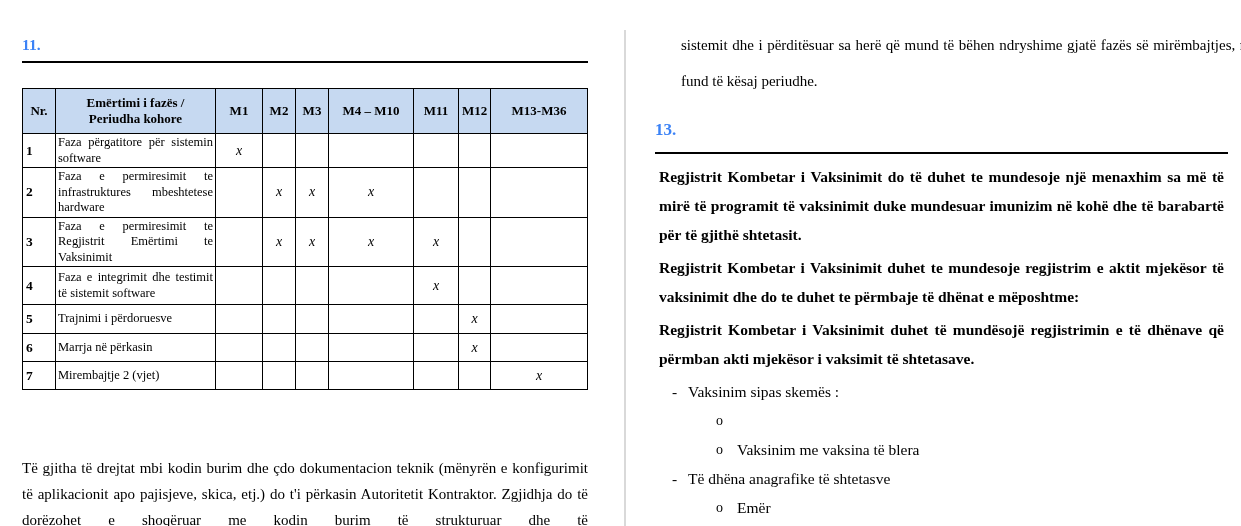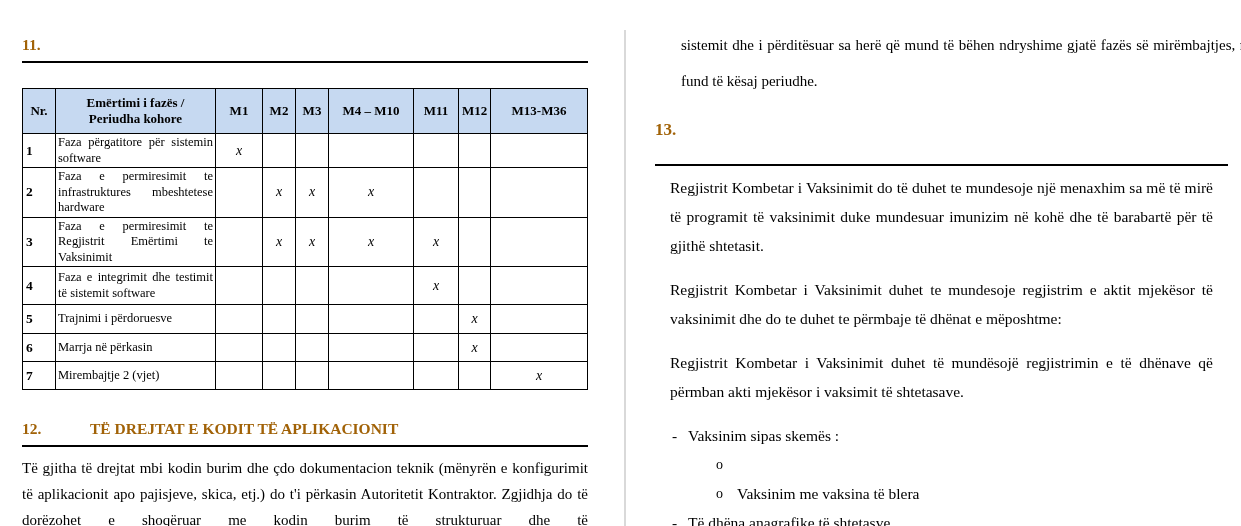--- a/index.html
+++ b/index.html
@@ -9,27 +9,27 @@
     font-family:"Liberation Serif", serif; color:#000;
   }
   
   .page-divider {
     position:absolute; left:624px; top:30px; width:2px; height:496px;
     background:#d9d9d9;
   }
   
   .sec-heading {
     display:flex; align-items:baseline;
-    font-weight:bold; color:#a16207;
+    font-weight:bold; color:#3b82f6;
     border-bottom:2px solid #000;
   }
   .sec-heading .num { flex:0 0 auto; }
   .h-left  { font-size:15.5px; padding-bottom:7px; }
   .h-left .num { width:68px; }
-  .h-right { font-size:17px;  padding-bottom:24px; }
+  .h-right { font-size:17px;  padding-bottom:12px; }
   .h-right .num { width:77px; }
 
   
   .heading-11 { position:absolute; left:22px; top:36px;  width:566px; }
   .heading-12 { position:absolute; left:22px; top:420px; width:566px; }
   .para-12 {
     position:absolute; left:22px; top:455px; width:566px;
     font-size:15px; line-height:26px;
     text-align:justify; text-align-last:justify;
   }
@@ -57,21 +57,21 @@
   
   .para-top {
     position:absolute; left:681px; top:27px; width:573px;
     font-size:15px; line-height:36px; text-align:justify;
   }
   .heading-13 { position:absolute; left:655px; top:120px; width:573px; }
   .right-body {
     position:absolute; left:655px; top:158px; width:573px;
     font-size:15.5px; line-height:29px;
   }
-  .right-body p { margin:15px; text-align:justify; }
+  .right-body p { margin:4px; text-align:justify;font-weight:bold; }
   .vx-list { margin-top:3px; }
   .li { display:flex; line-height:29px; }
   .li.lvl1 { padding-left:17px; }
   .li.lvl1 .bullet { width:16px; flex:0 0 auto; }
   .li.lvl2 { padding-left:61px; }
   .li.lvl2 .bullet { width:21px; flex:0 0 auto; font-size:14px; }
 </style>
 </head>
 <body>
 
@@ -183,24 +183,20 @@
         <td class="mark"></td>
         <td class="mark"></td>
         <td class="mark"></td>
         <td class="mark"></td>
         <td class="mark"></td>
         <td class="mark">x</td>
       </tr>
     </tbody>
   </table>
 
-  <div class="sec-heading h-left heading-12">
-    <span class="num">12.</span>
-    <span>TË DREJTAT E KODIT TË APLIKACIONIT</span>
-  </div>
 
   <div class="para-12">Të gjitha të drejtat mbi kodin burim dhe çdo dokumentacion teknik (mënyrën e konfigurimit të aplikacionit apo pajisjeve, skica, etj.) do t'i përkasin Autoritetit Kontraktor. Zgjidhja do të dorëzohet e shoqëruar me kodin burim të strukturuar dhe të</div>
 
   <div class="para-top">sistemit dhe i përditësuar sa herë që mund të bëhen ndryshime gjatë fazës së mirëmbajtjes, në fund të kësaj periudhe.</div>
 
   <div class="sec-heading h-right heading-13">
     <span class="num">13.</span>
   </div>
 
   <div class="right-body">

